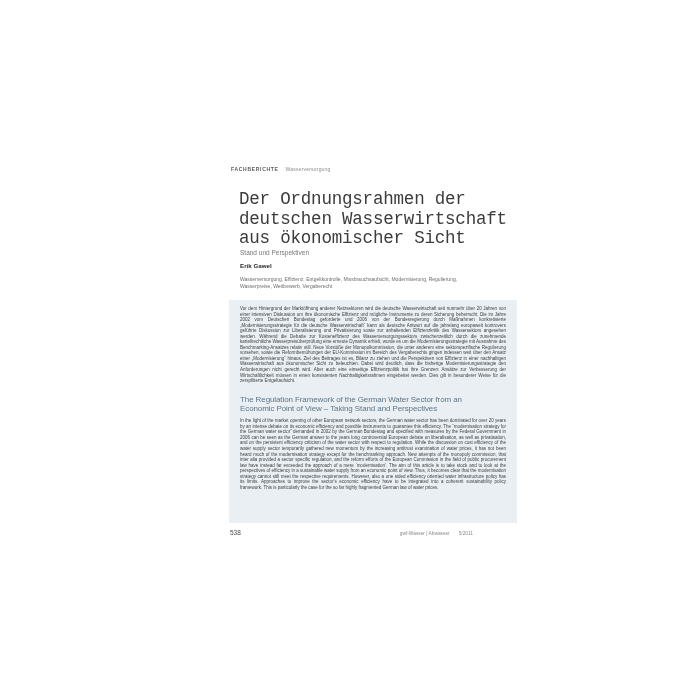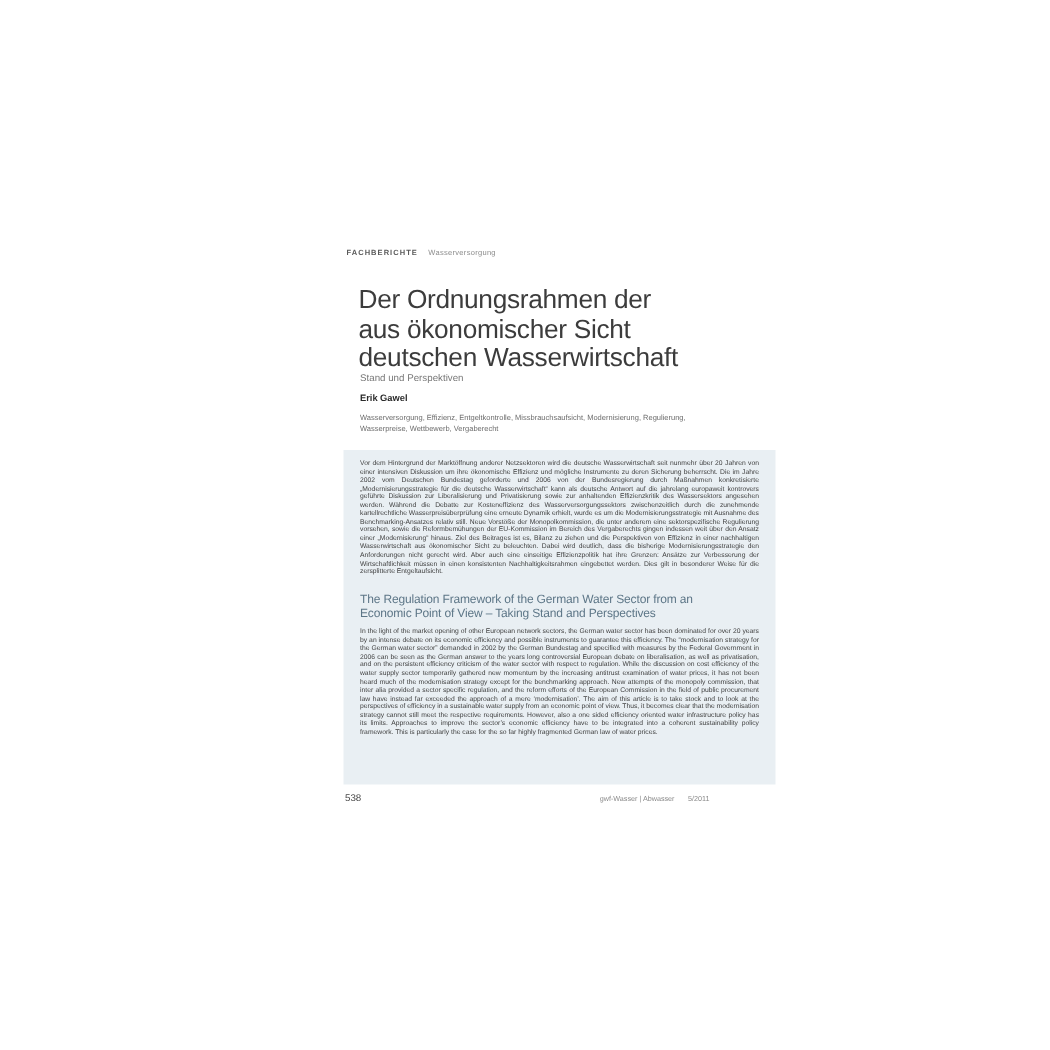--- a/index.html
+++ b/index.html
@@ -15,21 +15,21 @@
     font-size:5px;letter-spacing:0.7px;color:#5a5a5a;font-weight:bold;
     white-space:nowrap;
   }
   .eyebrow .section{
     color:#8c8c8c;font-weight:normal;letter-spacing:0.2px;margin-left:7px;
   }
 
   .title{
     position:absolute;left:239px;top:190px;margin:0;
     font-size:17.5px;line-height:19.5px;font-weight:normal;
-    color:#3c3c3c;letter-spacing:-0.2px;
+    color:#3c3c3c;letter-spacing:-0.2px;font-family:Liberation Mono, monospace;
   }
   .title .tl{display:block;white-space:nowrap;}
 
   .subtitle{
     position:absolute;left:240px;top:249px;
     font-size:6.5px;color:#787878;white-space:nowrap;
   }
   .author{
     position:absolute;left:240px;top:262px;
     font-size:6.2px;font-weight:bold;color:#2b2b2b;white-space:nowrap;
@@ -69,22 +69,22 @@
 <body>
 
 <div class="page">
 
   <div class="eyebrow">
     <span>FACHBERICHTE</span><span class="section">Wasserversorgung</span>
   </div>
 
   <h1 class="title">
     <span class="tl">Der Ordnungsrahmen der</span>
+    <span class="tl">deutschen Wasserwirtschaft</span>
     <span class="tl">aus ökonomischer Sicht</span>
-    <span class="tl">deutschen Wasserwirtschaft</span>
   </h1>
 
   <div class="subtitle">Stand und Perspektiven</div>
 
   <div class="author">Erik Gawel</div>
 
   <div class="keywords">Wasserversorgung, Effizienz, Entgeltkontrolle, Missbrauchsaufsicht, Modernisierung, Regulierung, Wasserpreise, Wettbewerb, Vergaberecht</div>
 
   <div class="abstract-box">
     <p class="abstract-de">Vor dem Hintergrund der Marktöffnung anderer Netzsektoren wird die deutsche Wasserwirtschaft seit nunmehr über 20 Jahren von einer intensiven Diskussion um ihre ökonomische Effizienz und mögliche Instrumente zu deren Sicherung beherrscht. Die im Jahre 2002 vom Deutschen Bundestag geforderte und 2006 von der Bundesregierung durch Maßnahmen konkretisierte „Modernisierungsstrategie für die deutsche Wasserwirtschaft“ kann als deutsche Antwort auf die jahrelang europaweit kontrovers geführte Diskussion zur Liberalisierung und Privatisierung sowie zur anhaltenden Effizienzkritik des Wassersektors angesehen werden. Während die Debatte zur Kosteneffizienz des Wasserversorgungssektors zwischenzeitlich durch die zunehmende kartellrechtliche Wasserpreisüberprüfung eine erneute Dynamik erhielt, wurde es um die Modernisierungsstrategie mit Ausnahme des Benchmarking-Ansatzes relativ still. Neue Vorstöße der Monopolkommission, die unter anderem eine sektorspezifische Regulierung vorsehen, sowie die Reformbemühungen der EU-Kommission im Bereich des Vergaberechts gingen indessen weit über den Ansatz einer „Modernisierung“ hinaus. Ziel des Beitrages ist es, Bilanz zu ziehen und die Perspektiven von Effizienz in einer nachhaltigen Wasserwirtschaft aus ökonomischer Sicht zu beleuchten. Dabei wird deutlich, dass die bisherige Modernisierungsstrategie den Anforderungen nicht gerecht wird. Aber auch eine einseitige Effizienzpolitik hat ihre Grenzen: Ansätze zur Verbesserung der Wirtschaftlichkeit müssen in einen konsistenten Nachhaltigkeitsrahmen eingebettet werden. Dies gilt in besonderer Weise für die zersplitterte Entgeltaufsicht.</p>

